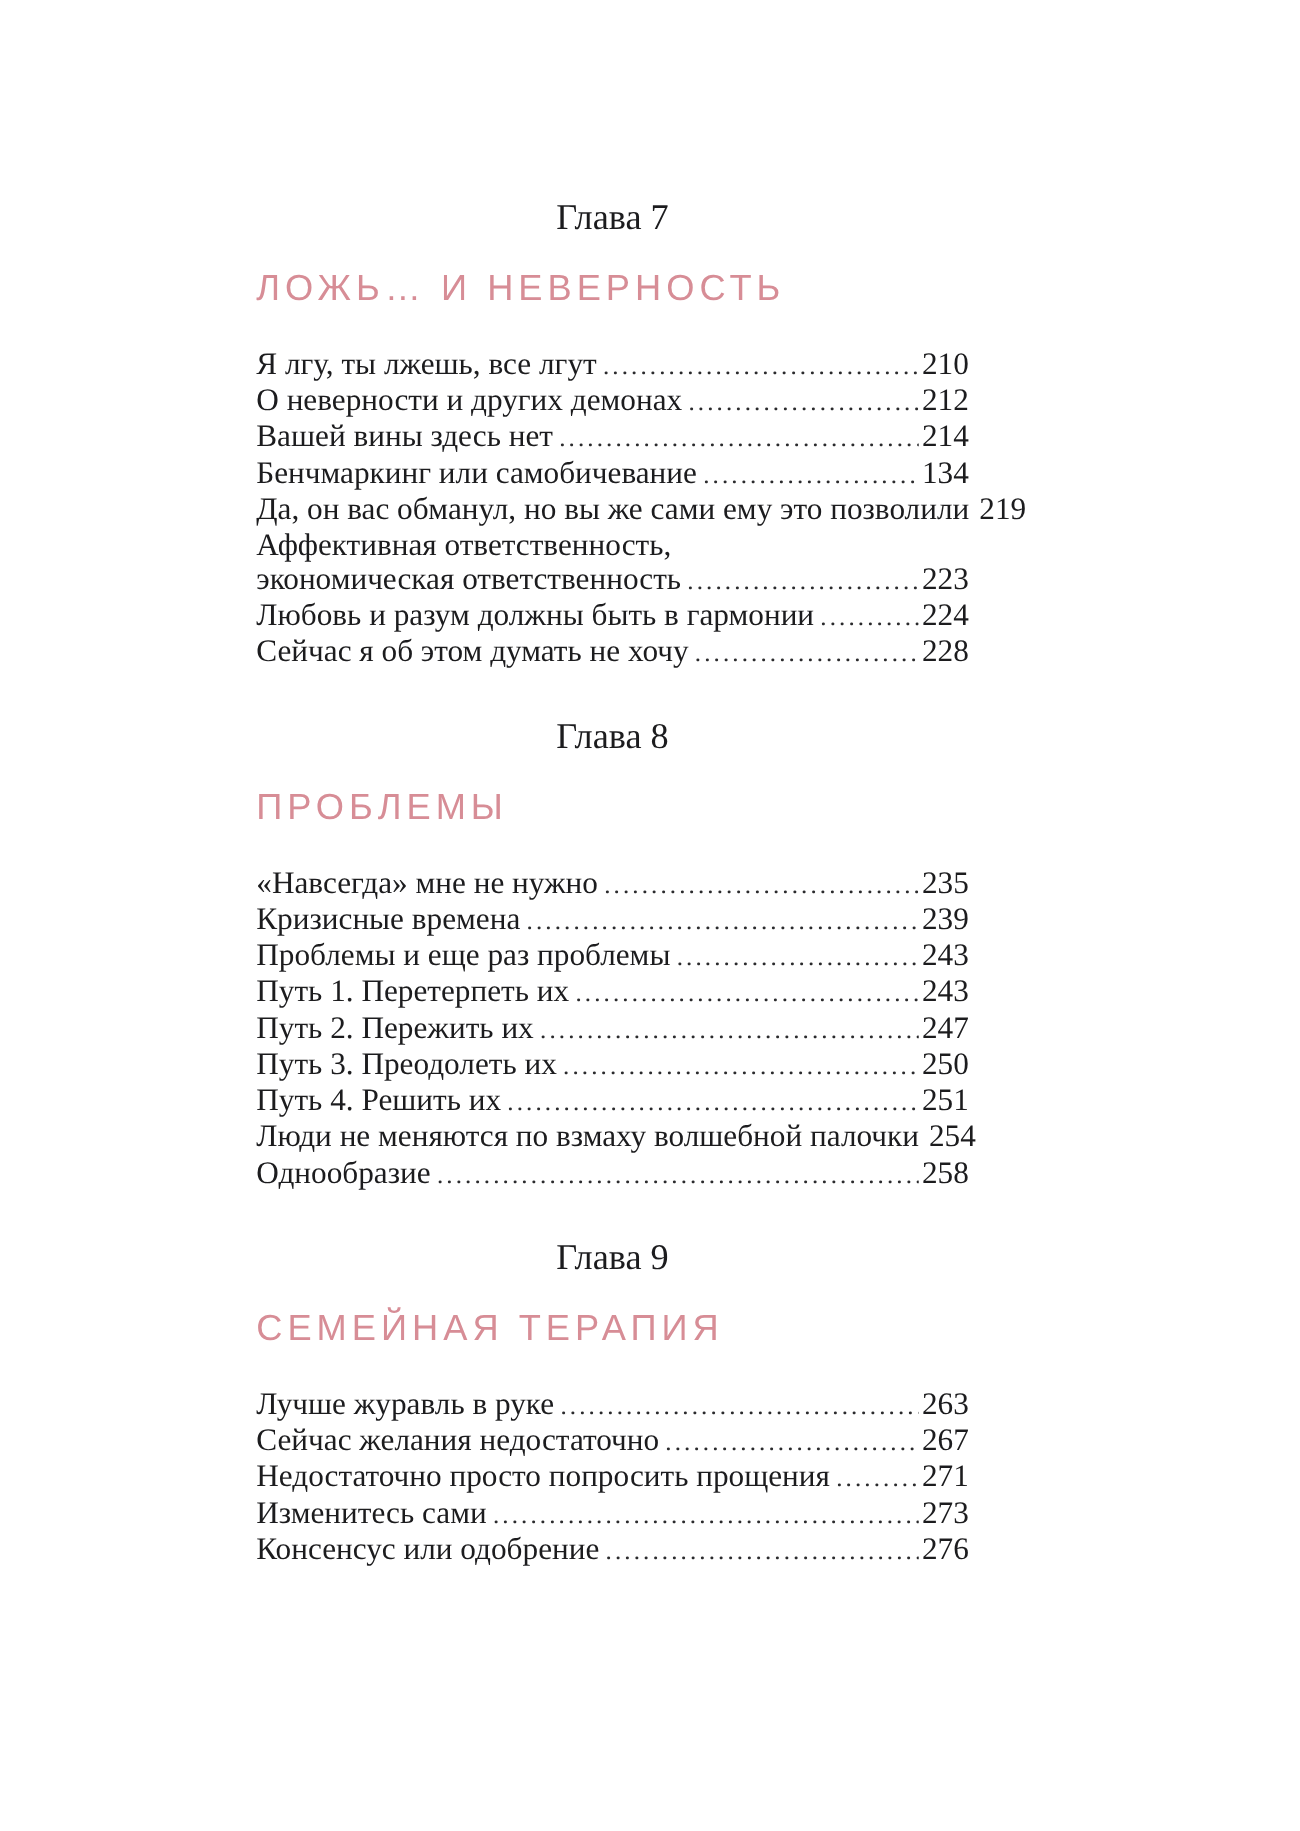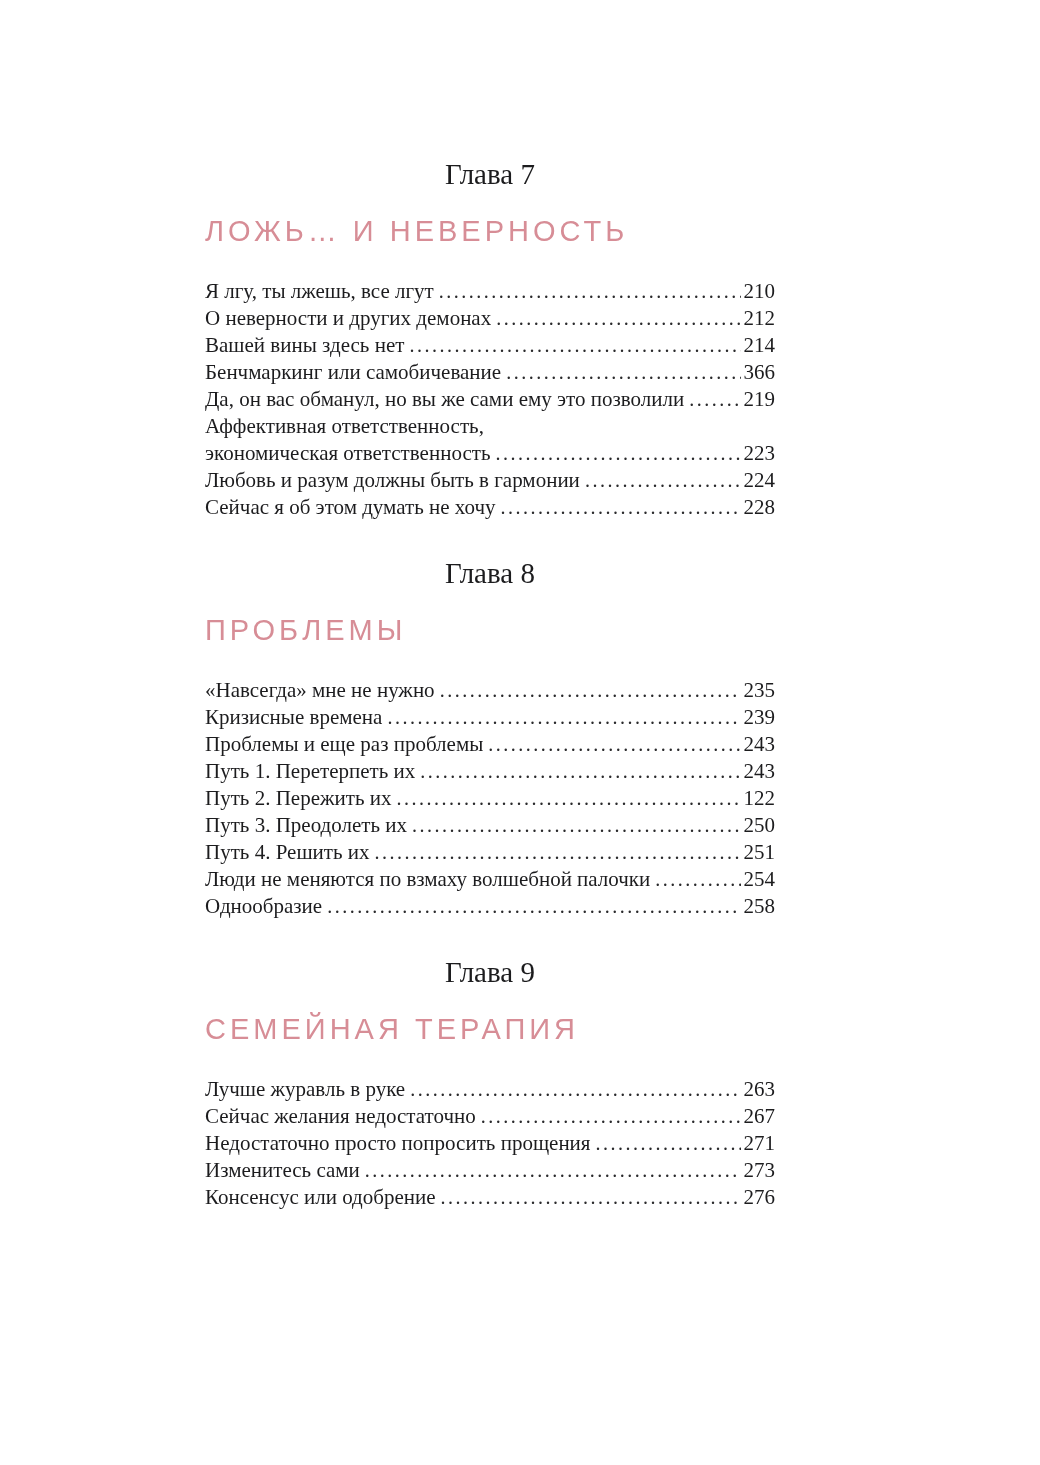--- a/index.html
+++ b/index.html
@@ -38,21 +38,21 @@
     letter-spacing: 4px;
     text-align: left;
     line-height: 1;
     margin: 0 0 32px 0;
     color: #d78d96;
   }
   .entries { margin: 0; }
   .entry {
     display: flex;
     align-items: baseline;
-    font-size: 21px;
+    font-size: 25px;
     line-height: 27px;
     white-space: nowrap;
   }
   .entry-text { flex: 0 0 auto; }
   .leader {
     flex: 1 1 auto;
     overflow: hidden;
     white-space: nowrap;
     text-align: right;
     margin: 0 3px 0 5px;
@@ -93,21 +93,21 @@
 
   <div class="entry">
     <span class="entry-text">Вашей вины здесь нет</span>
     <span class="leader"></span>
     <span class="entry-page">214</span>
   </div>
 
   <div class="entry">
     <span class="entry-text">Бенчмаркинг или самобичевание</span>
     <span class="leader"></span>
-    <span class="entry-page">366</span>
+    <span class="entry-page">134</span>
   </div>
 
   <div class="entry">
     <span class="entry-text">Да, он вас обманул, но вы же сами ему это позволили</span>
     <span class="leader"></span>
     <span class="entry-page">219</span>
   </div>
 
   <div class="entry">
     <span class="entry-text">Аффективная ответственность,</span>
@@ -158,21 +158,21 @@
 
   <div class="entry">
     <span class="entry-text">Путь 1. Перетерпеть их</span>
     <span class="leader"></span>
     <span class="entry-page">243</span>
   </div>
 
   <div class="entry">
     <span class="entry-text">Путь 2. Пережить их</span>
     <span class="leader"></span>
-    <span class="entry-page">122</span>
+    <span class="entry-page">247</span>
   </div>
 
   <div class="entry">
     <span class="entry-text">Путь 3. Преодолеть их</span>
     <span class="leader"></span>
     <span class="entry-page">250</span>
   </div>
 
   <div class="entry">
     <span class="entry-text">Путь 4. Решить их</span>

